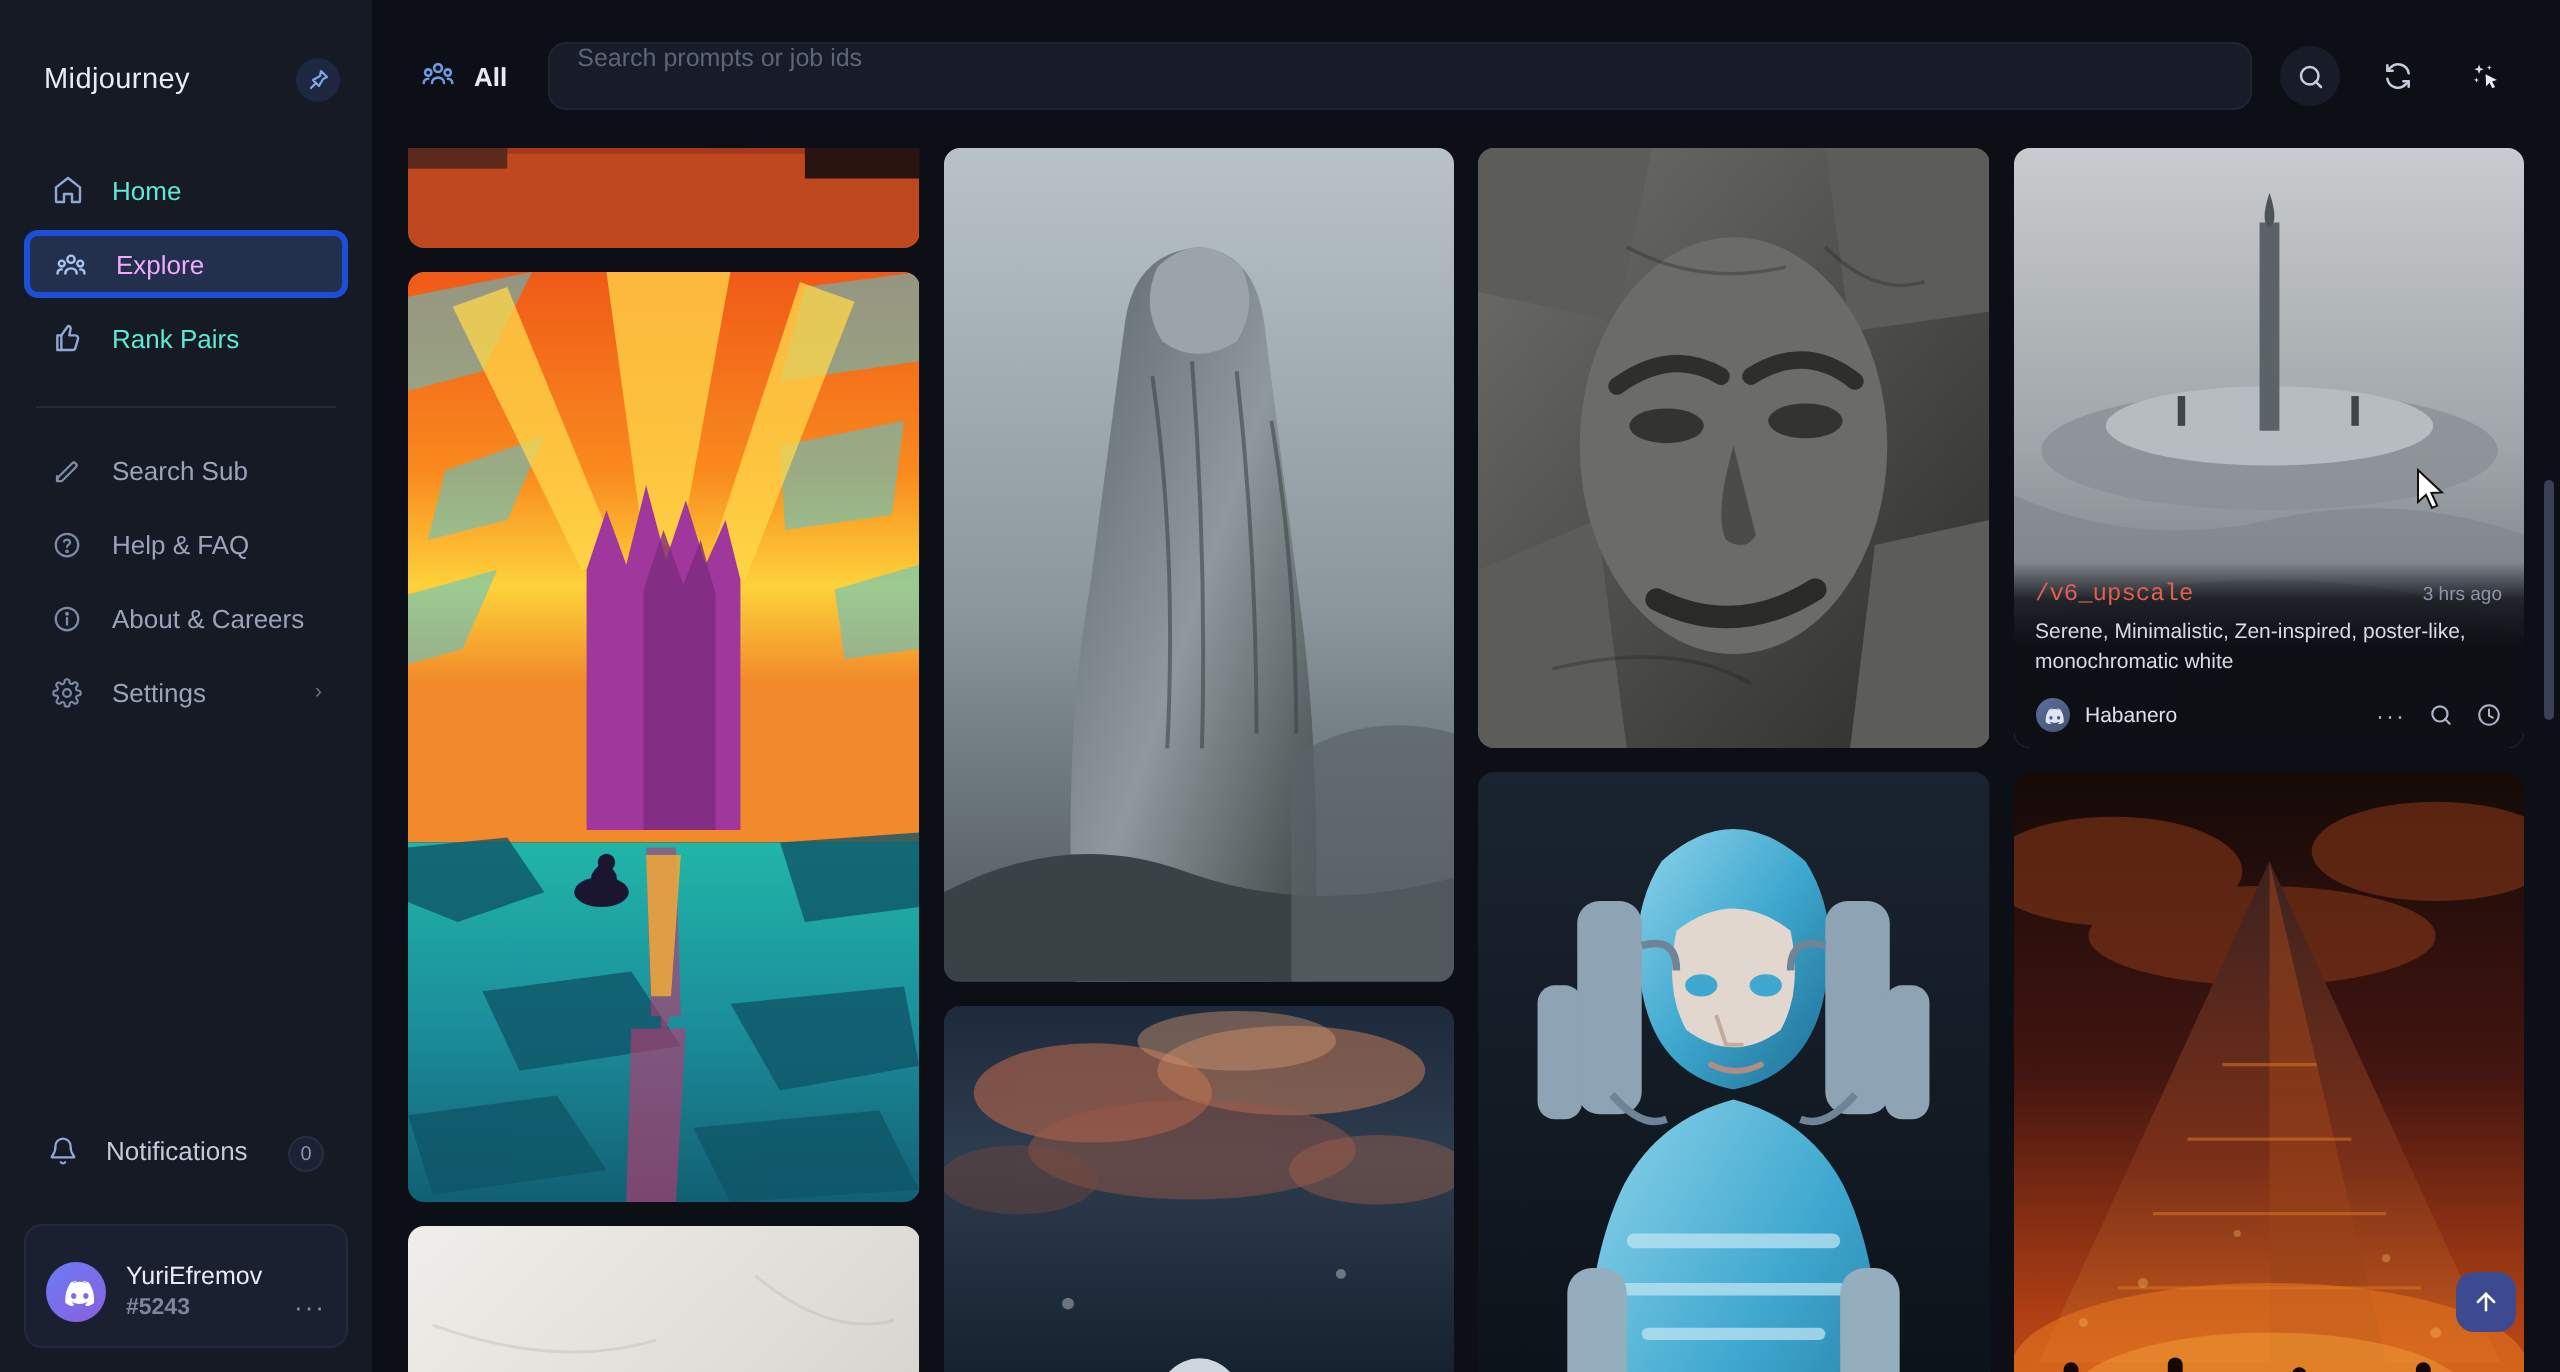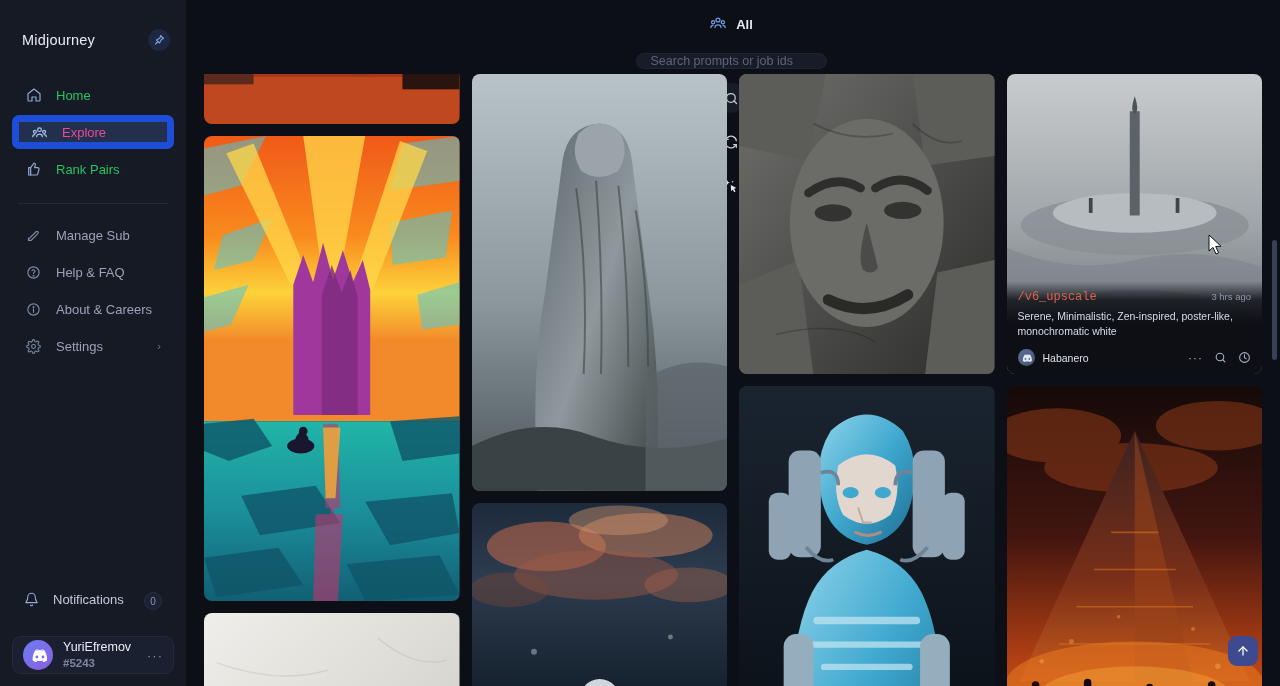--- a/index.html
+++ b/index.html
@@ -27,64 +27,64 @@
   .brand-title { color: #e8ebf2; font-size: 14.5px; letter-spacing: .2px; }
   .pin-btn {
     width: 22px; height: 22px; border-radius: 50%;
     background: #1d2740; display: flex; align-items: center; justify-content: center;
     cursor: pointer;
   }
   .nav-group { padding: 10px 12px 0 12px; }
   .nav-item {
     height: 34px; display: flex; align-items: center; gap: 14px;
     padding: 0 12px; border-radius: 7px; cursor: pointer;
-    color: #22c55e; font-size: 13px; margin-bottom: 3px;
+    color: #5eead4; font-size: 13px; margin-bottom: 3px;
     border: 1px solid transparent;
   }
   .nav-item .ico { width: 17px; height: 17px; display:flex; align-items:center; justify-content:center; flex: 0 0 17px; }
   .nav-item.active {
-    background: #22304d; border: 7px solid #1d4ed8; color: #ec4899;
+    background: #22304d; border: 3px solid #1d4ed8; color: #f0abfc;
   }
   .nav-item.dim { color: #9aa3b7; }
   .divider { height: 1px; background: #242a38; margin: 14px 18px; }
   .chev { margin-left: auto; color: #6a7388; font-size: 11px; }
 
   .sidebar-bottom { margin-top: auto; padding: 0 12px 12px 12px; }
   .notif-row {
     height: 34px; display: flex; align-items: flex-start; gap: 14px;
     padding: 0 12px; color: #c3cada; font-size: 13px; cursor: pointer;
     border-radius: 7px;
   }
   .notif-badge {
     margin-left: auto; width: 18px; height: 18px; border-radius: 50%;
     background: #1b2233; color: #8c96ab; font-size: 10px;
     display: flex; align-items: center; justify-content: center;
     border: 1px solid #262e42;
   }
   .user-card {
-    margin-top: 10px; height: 38px; border-radius: 9px;
-    background: #1b2031; display: flex; align-items: center;
+    margin-top: 10px; height: 62px; border-radius: 9px;
+    background: #1b2031; display: flex; align-items: flex-end;
     padding: 12px 10px; gap: 10px; cursor: pointer;
     border: 1px solid #222a3d;
   }
   .avatar {
     width: 30px; height: 30px; border-radius: 50%;
     background: linear-gradient(140deg,#6b7cf4,#8b5fe0);
     display: flex; align-items: center; justify-content: center; flex: 0 0 30px;
   }
   .user-meta { display: flex; flex-direction: column; line-height: 1.25; }
   .user-name { color: #e9ecf4; font-size: 12.5px; }
   .user-tag { color: #7d879c; font-size: 11.5px; font-weight: bold; }
   .user-more { margin-left: auto; color: #8b94a8; font-size: 13px; letter-spacing: 1px; }
 
   
   .main { flex: 1; height: 686px; position: relative; background: #0d0f17; overflow: hidden; }
   .topbar {
     height: 56px; display: flex; align-items: center; gap: 14px;
-    padding: 0 22px 0 18px; margin-top: 10px; flex-direction: column;
+    padding: 0 22px 0 18px; margin-top: 10px;
   }
   .filter-btn {
     display: flex; align-items: center; gap: 9px; cursor: pointer;
     color: #e7eaf2; font-size: 13px; font-weight: bold; padding: 4px 6px;
   }
   .searchbar {
     flex: 1; height: 34px; background: #181c28; border-radius: 9px;
     display: flex; align-items: flex-start; padding: 0 14px;
     border: 1px solid #1e2433;
   }
@@ -202,21 +202,21 @@
     <div class="divider"></div>
 
     <div class="nav-group" style="padding-top:0">
       <div class="nav-item dim">
         <span class="ico">
           <svg width="15" height="15" viewBox="0 0 24 24" fill="none" stroke="#7d8ba6" stroke-width="1.8" stroke-linecap="round" stroke-linejoin="round">
             <path d="M4 20h4L19 9a2 2 0 0 0-3-3L5 17z"></path>
               <path d="M4 20v-4"></path>
           </svg>
         </span>
-        <span>Manage Sub</span>
+        <span>Search Sub</span>
       </div>
       <div class="nav-item dim">
         <span class="ico">
           <svg width="15" height="15" viewBox="0 0 24 24" fill="none" stroke="#7d8ba6" stroke-width="1.8" stroke-linecap="round">
             <circle cx="12" cy="12" r="9"></circle>
               <path d="M9.6 9.2a2.5 2.5 0 0 1 4.8.8c0 1.7-2.4 2-2.4 3.4"></path>
               <circle cx="12" cy="17" r=".6" fill="#7d8ba6"></circle>
           </svg>
         </span>
         <span>Help &amp; FAQ</span>

